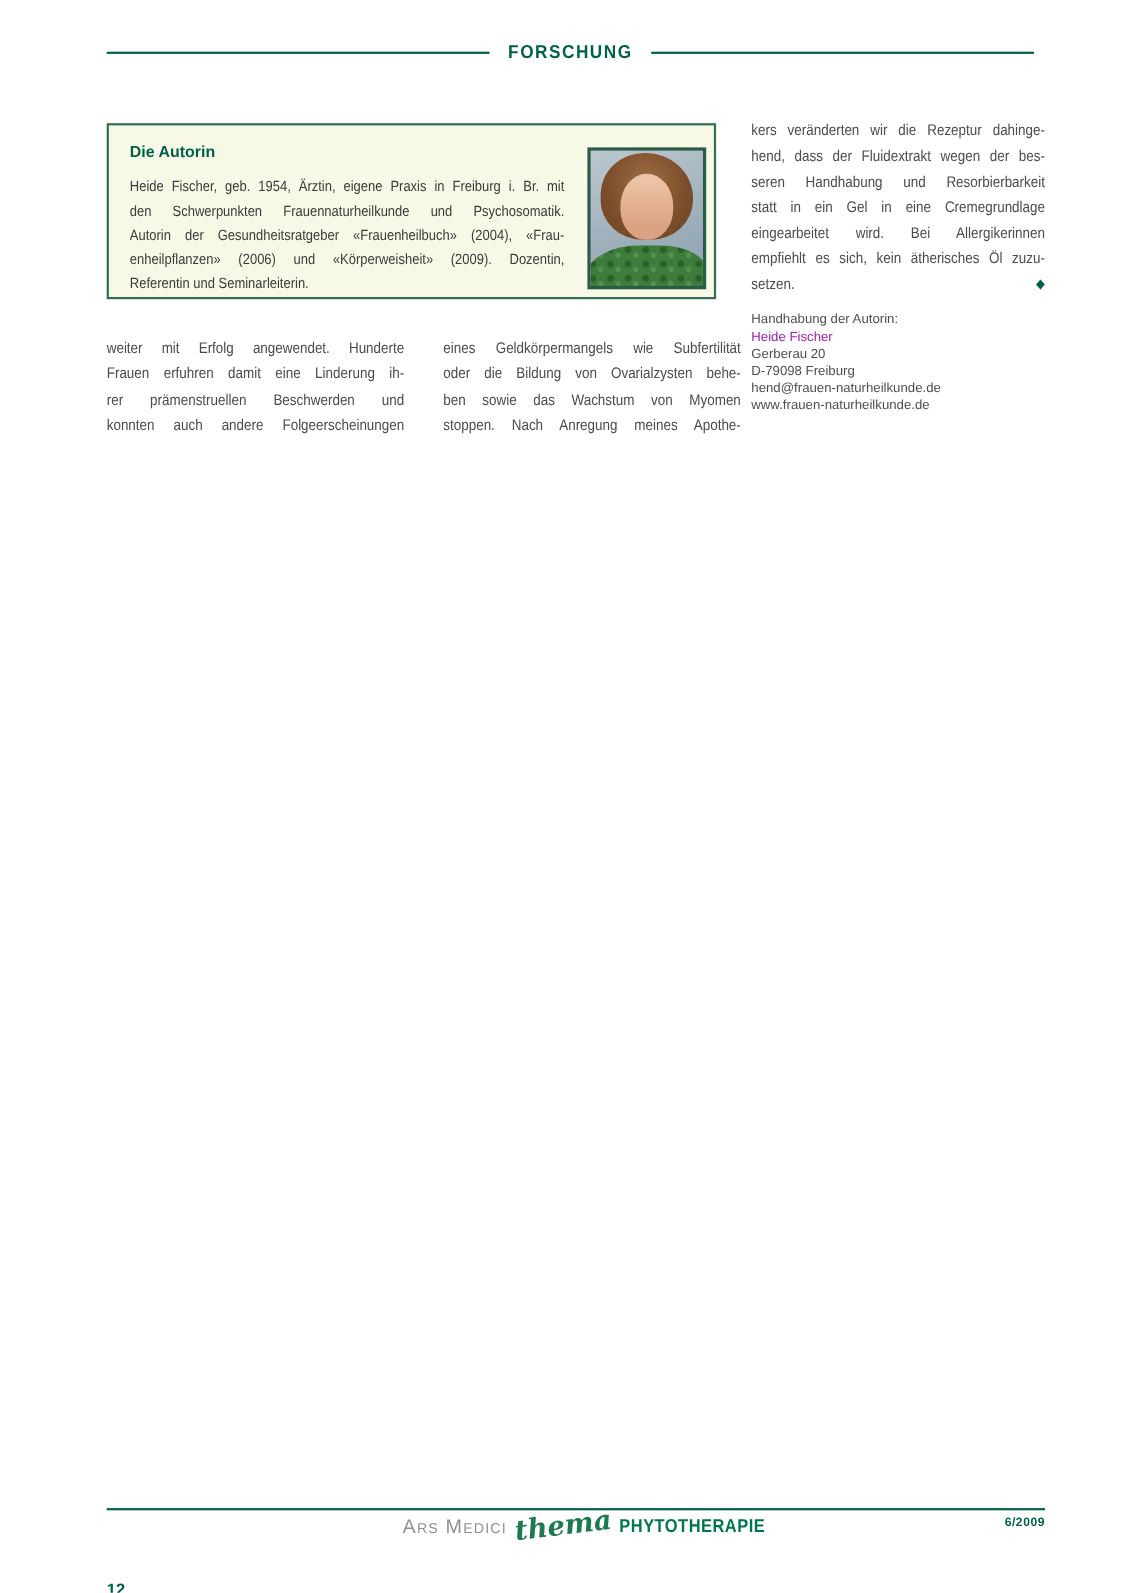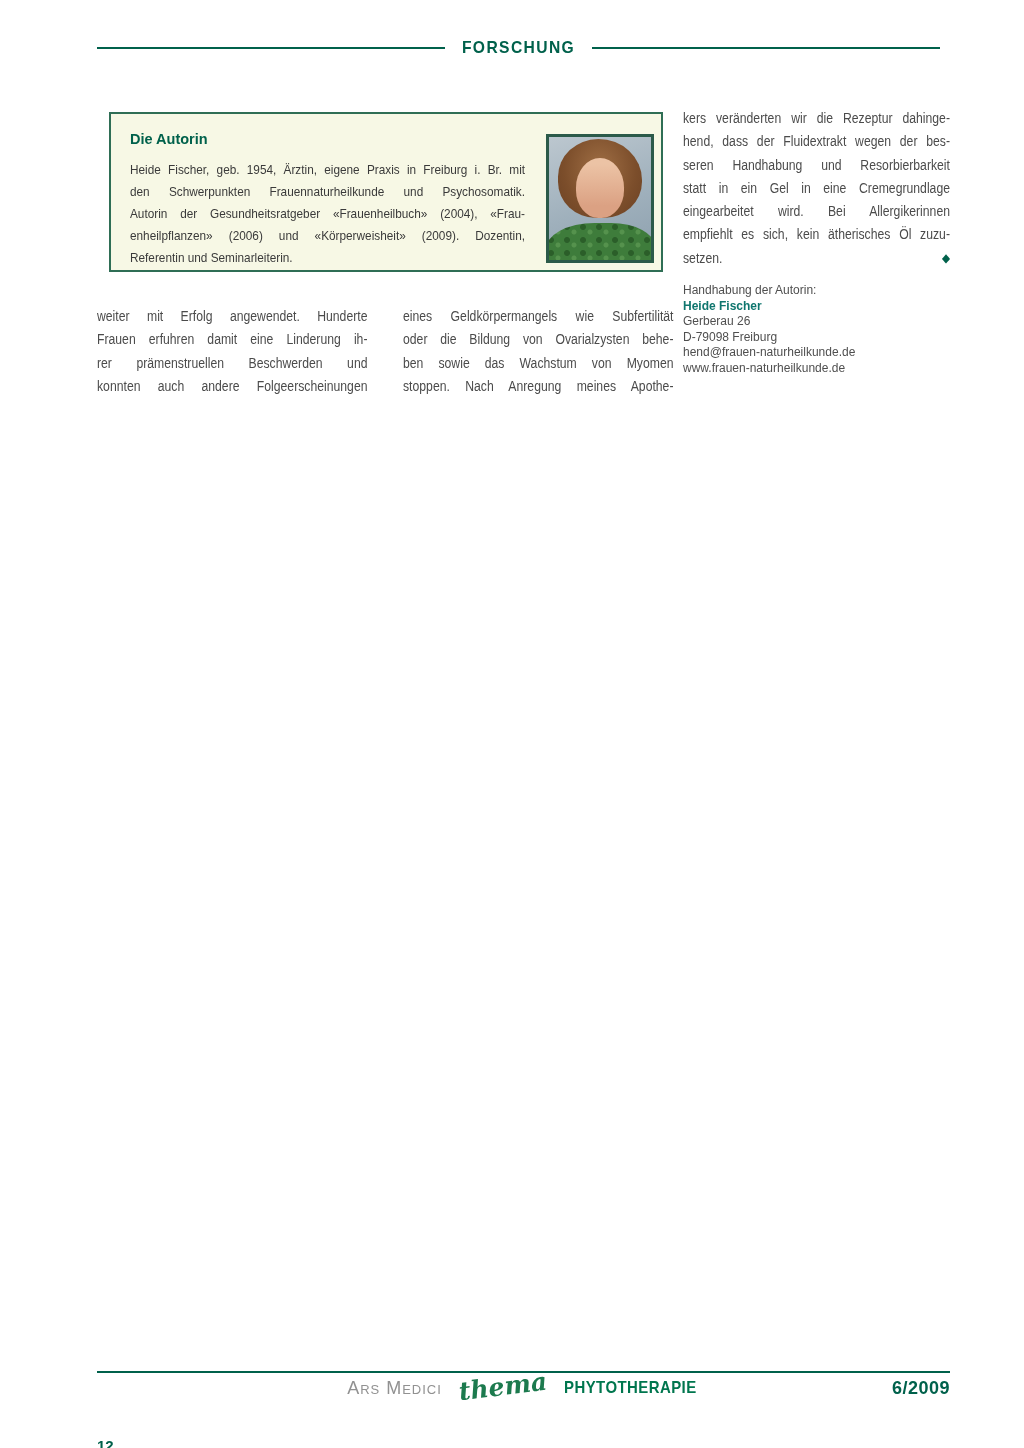--- a/index.html
+++ b/index.html
@@ -28,21 +28,20 @@
     color:var(--green);font-weight:bold;font-size:17px;
     letter-spacing:1.5px;white-space:nowrap;
     transform:scaleX(0.92);
   }
 
   
   .author-box{
     position:absolute;left:97px;top:112px;width:554px;height:160px;
     background:var(--box-bg);border:2px solid var(--box-border);
     padding:17px 0 0 19px;
-    margin-left:12px;
   }
   .author-box .box-title{
     color:var(--green);font-weight:bold;font-size:14.5px;margin-bottom:12px;
   }
   .box-text{
     width:452px;transform:scaleX(0.874);transform-origin:0 0;
     font-size:13.5px;line-height:22px;color:#3a3a3a;
   }
   .jline{text-align:justify;text-align-last:justify;white-space:nowrap;}
   .jline.last{text-align:left;text-align-last:left;}
@@ -86,38 +85,38 @@
   .col-left{position:absolute;left:97px;top:305px;width:271px;}
   .col-left .cond{width:310px;}
   .col-mid{position:absolute;left:403px;top:305px;width:271px;}
   .col-mid .cond{width:310px;}
 
   
   .address{
     position:absolute;left:683px;top:283px;
     font-size:12px;line-height:15.5px;color:#4f4f4f;
   }
-  .address .addr-name{font-weight:bold;color:#0f766e;}
+  .address .addr-name{font-weight:normal;color:#a21caf;}
 
   
   .footer-rule{
     position:absolute;left:97px;top:1371px;width:853px;
     border-top:2.5px solid var(--green);
   }
   .page-num{
     position:absolute;left:97px;top:1437px;
     color:var(--green);font-weight:bold;font-size:15px;
   }
   .issue{
     position:absolute;left:883px;top:1378px;width:67px;text-align:right;
-    color:var(--green);font-weight:bold;font-size:18px;letter-spacing:0.5px;
+    color:var(--green);font-weight:bold;font-size:11px;letter-spacing:0.5px;
   }
   .logo{
     position:absolute;left:366px;top:1371px;width:330px;height:34px;
-    display:flex;align-items:center;justify-content:center;gap:15px;
+    display:flex;align-items:center;gap:5px;
     white-space:nowrap;
   }
   .logo .ars{
     font-variant:small-caps;color:#919191;font-size:18px;
     letter-spacing:1px;font-weight:400;
   }
   .logo .thema{
     font-family:"DejaVu Serif", serif;font-style:italic;font-weight:bold;
     color:#1c7a4e;font-size:25px;line-height:1;
     transform:rotate(-7deg) translateY(-2px);
@@ -165,21 +164,21 @@
     <div class="rc-last">
       <span>setzen.</span>
       <span class="diamond">◆</span>
     </div>
   </div>
 </div>
 
 <div class="address">
   <div>Handhabung der Autorin:</div>
   <div class="addr-name">Heide Fischer</div>
-  <div>Gerberau 26</div>
+  <div>Gerberau 20</div>
   <div>D-79098 Freiburg</div>
   <div>hend@frauen-naturheilkunde.de</div>
   <div>www.frauen-naturheilkunde.de</div>
 </div>
 
 <div class="col-left">
   <div class="cond">
     <div class="jline">weiter mit Erfolg angewendet. Hunderte</div>
     <div class="jline">Frauen erfuhren damit eine Linderung ih-</div>
     <div class="jline">rer prämenstruellen Beschwerden und</div>

